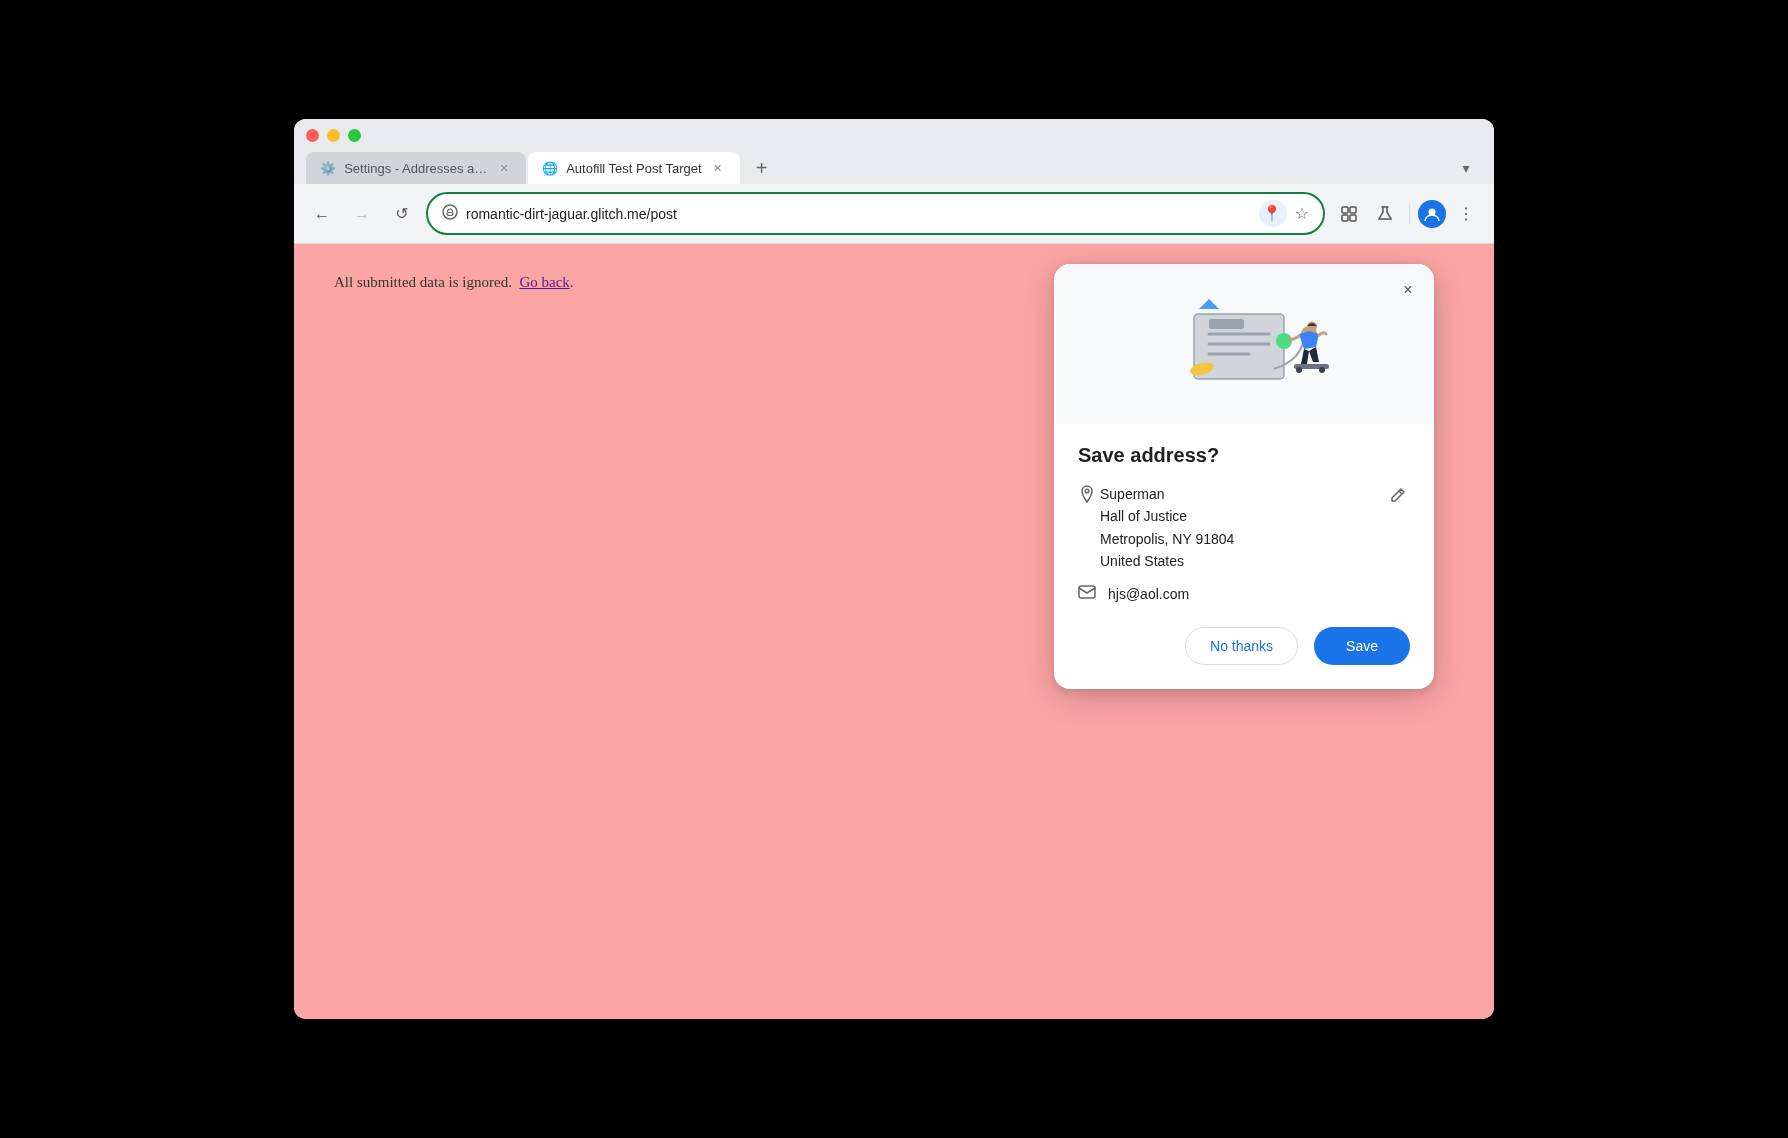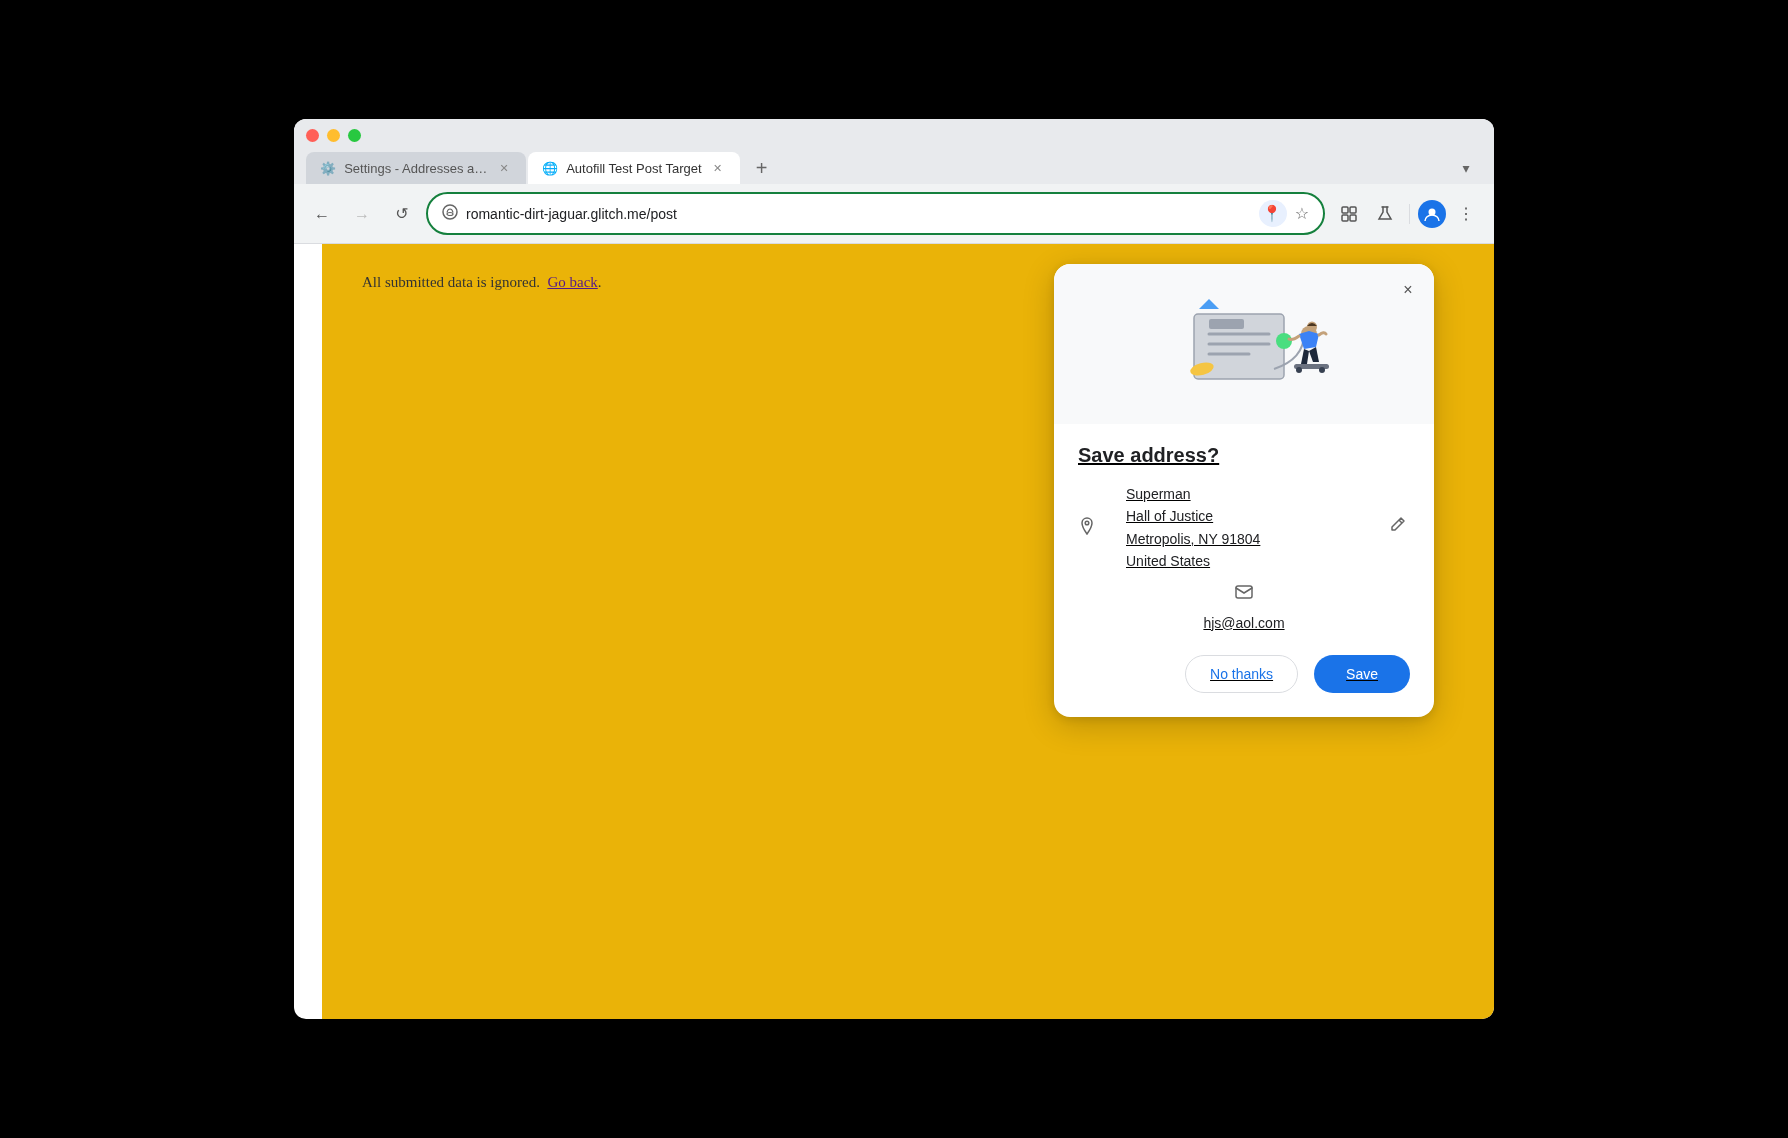--- a/index.html
+++ b/index.html
@@ -227,24 +227,23 @@
       align-items: center;
       justify-content: center;
       color: #fff;
       font-size: 14px;
       cursor: pointer;
     }
 
     
     .page-content {
       flex: 1;
-      background: #eab308;
+      background: #fca5a5;
       position: relative;
       overflow: hidden;
-      margin-left: 28px;
     }
 
     .page-text {
       padding: 30px 40px;
       font-size: 15px;
       color: #333;
       font-family: Georgia, serif;
     }
 
     .page-link {
@@ -298,34 +297,33 @@
       justify-content: center;
       font-size: 16px;
       color: #555;
       cursor: pointer;
       background: transparent;
       border: none;
     }
 
     .popup-body {
       padding: 20px 24px 24px;
-      text-decoration: underline;
     }
 
     .popup-title {
       font-size: 20px;
       font-weight: 600;
       color: #202124;
       margin-bottom: 16px;
     }
 
     .address-row {
       display: flex;
-      align-items: center;
-      gap: 30px;
+      align-items: flex-start;
+      gap: 4px;
       margin-bottom: 12px;
     }
 
     .address-icon {
       font-size: 18px;
       color: #666;
       margin-top: 2px;
       flex-shrink: 0;
     }
 
@@ -343,21 +341,20 @@
       padding: 4px;
       border-radius: 50%;
       flex-shrink: 0;
     }
 
     .email-row {
       display: flex;
       align-items: center;
       gap: 12px;
       margin-bottom: 24px;
-      flex-direction: column;
     }
 
     .email-icon {
       font-size: 16px;
       color: #666;
       flex-shrink: 0;
     }
 
     .email-text {
       font-size: 14px;

